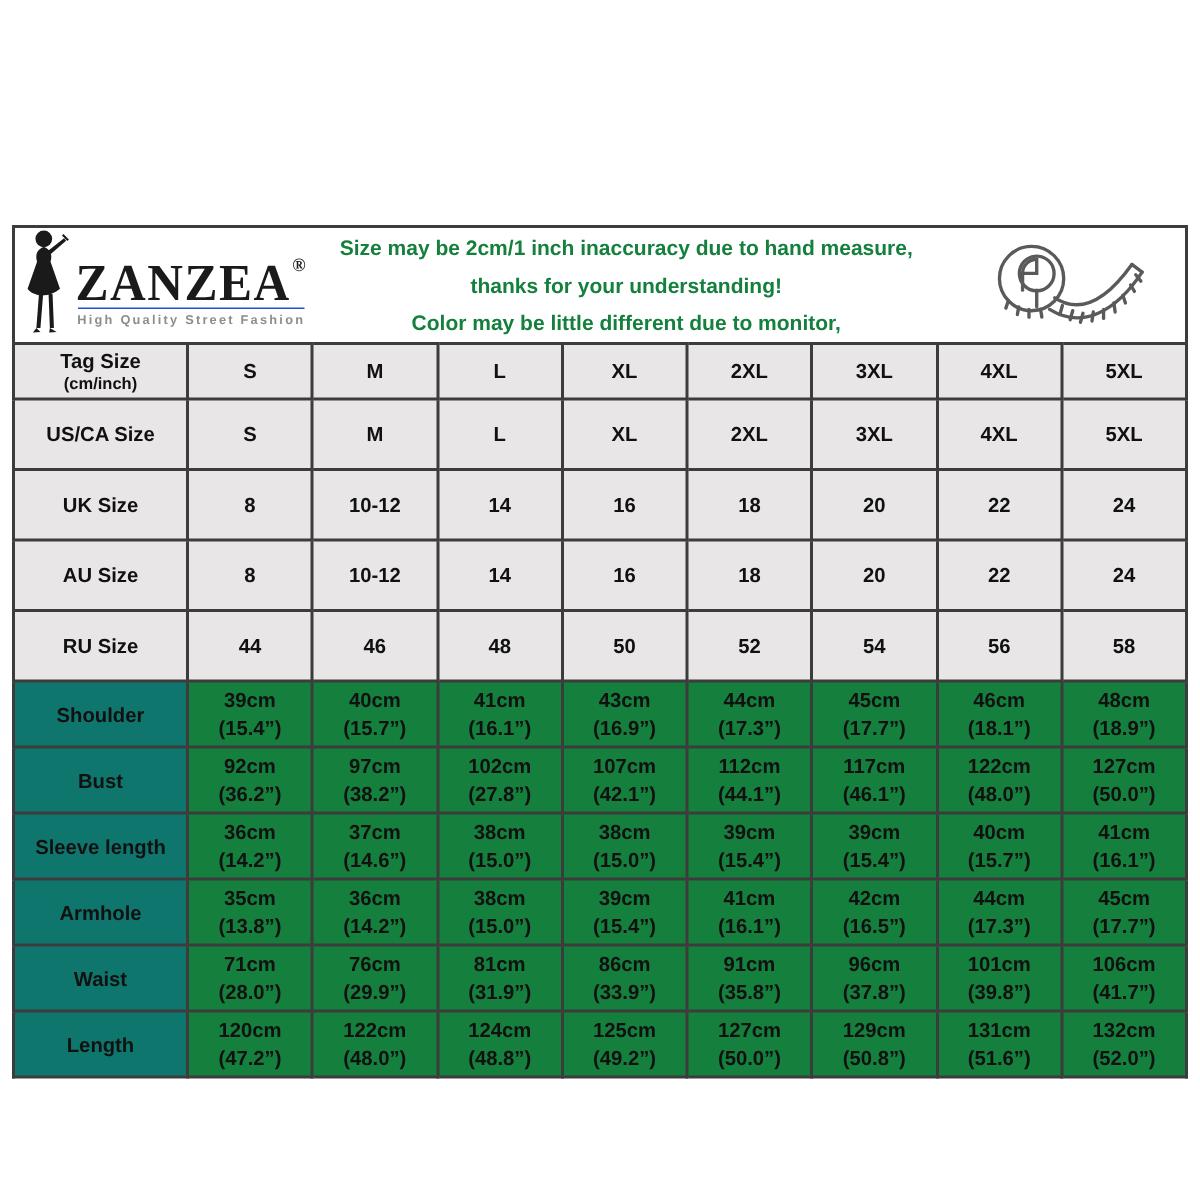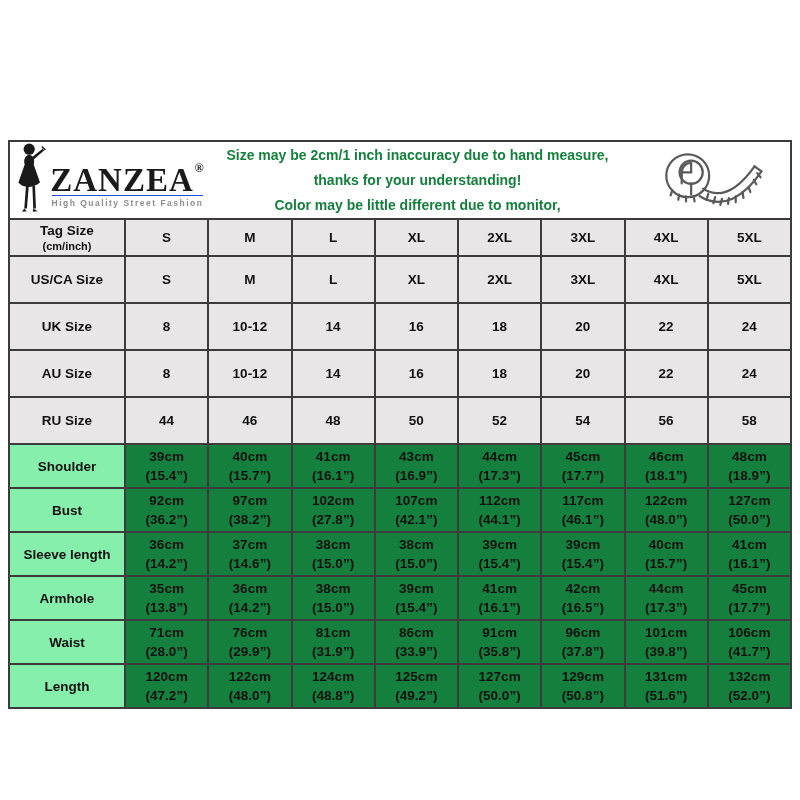--- a/index.html
+++ b/index.html
@@ -1,37 +1,37 @@
 <!DOCTYPE html>
 <html><head>
 <meta charset="utf-8">
 <style>
   html,body{margin:0;padding:0;background:#ffffff;}
   body{width:800px;height:800px;position:relative;font-family:"Liberation Sans",sans-serif;color:#111;}
-  .sheet{position:absolute;left:8px;top:140px;width:784px;}
+  .sheet{position:absolute;left:8px;top:150px;width:784px;}
   
   .header-band{box-sizing:border-box;border:2px solid #3c3c3c;border-bottom:none;height:78px;display:flex;align-items:center;background:#ffffff;}
   .logo-block{width:195px;display:flex;align-items:center;justify-content:center;gap:2px;padding-left:4px;box-sizing:border-box;}
   .logo-figure{flex:0 0 auto;}
   .logo-text{display:flex;flex-direction:column;align-items:center;}
   .brand{font-family:"Liberation Serif",serif;font-weight:bold;font-size:33px;line-height:30px;letter-spacing:1px;color:#1a1a1a;transform:scaleY(1.05);white-space:nowrap;}
   .brand sup{font-size:12px;vertical-align:18px;margin-left:1px;}
   .tagline{font-size:8.5px;font-weight:bold;letter-spacing:1.5px;color:#8d8d8d;border-top:1px solid #1d4ed8;padding-top:2px;margin-top:1px;white-space:nowrap;}
   .disclaimer{flex:1;text-align:center;font-weight:bold;font-size:14px;line-height:25px;color:#15803d;}
   .tape-block{width:160px;display:flex;align-items:center;justify-content:center;}
   
   table.size-table{border-collapse:collapse;width:100%;table-layout:fixed;border-radius:24px;}
   table.size-table td{box-sizing:border-box;border:2px solid #3c3c3c;text-align:center;vertical-align:middle;font-weight:bold;padding:0;}
   col.c-label{width:116px;}
   tr.r-size td{height:47px;font-size:13.5px;background:#e8e6e7;}
   tr.r-tag td{height:37px;}
   .lbl2{display:block;font-size:11px;line-height:15px;}
   .lbl1{display:block;font-size:13.5px;line-height:17px;}
   tr.r-measure td{height:44px;font-size:13.5px;background:#15803d;}
-  tr.r-measure td.label-cell{background:#86efac;text-align:center;}
+  tr.r-measure td.label-cell{background:#0f766e;text-align:center;}
   td.label-cell{background:#e8e6e7;font-size:13.5px;}
   .mline{display:block;line-height:19px;}
 </style>
 </head>
 <body>
 
 <div class="sheet">
 
   <div class="header-band">
     <div class="logo-block">

